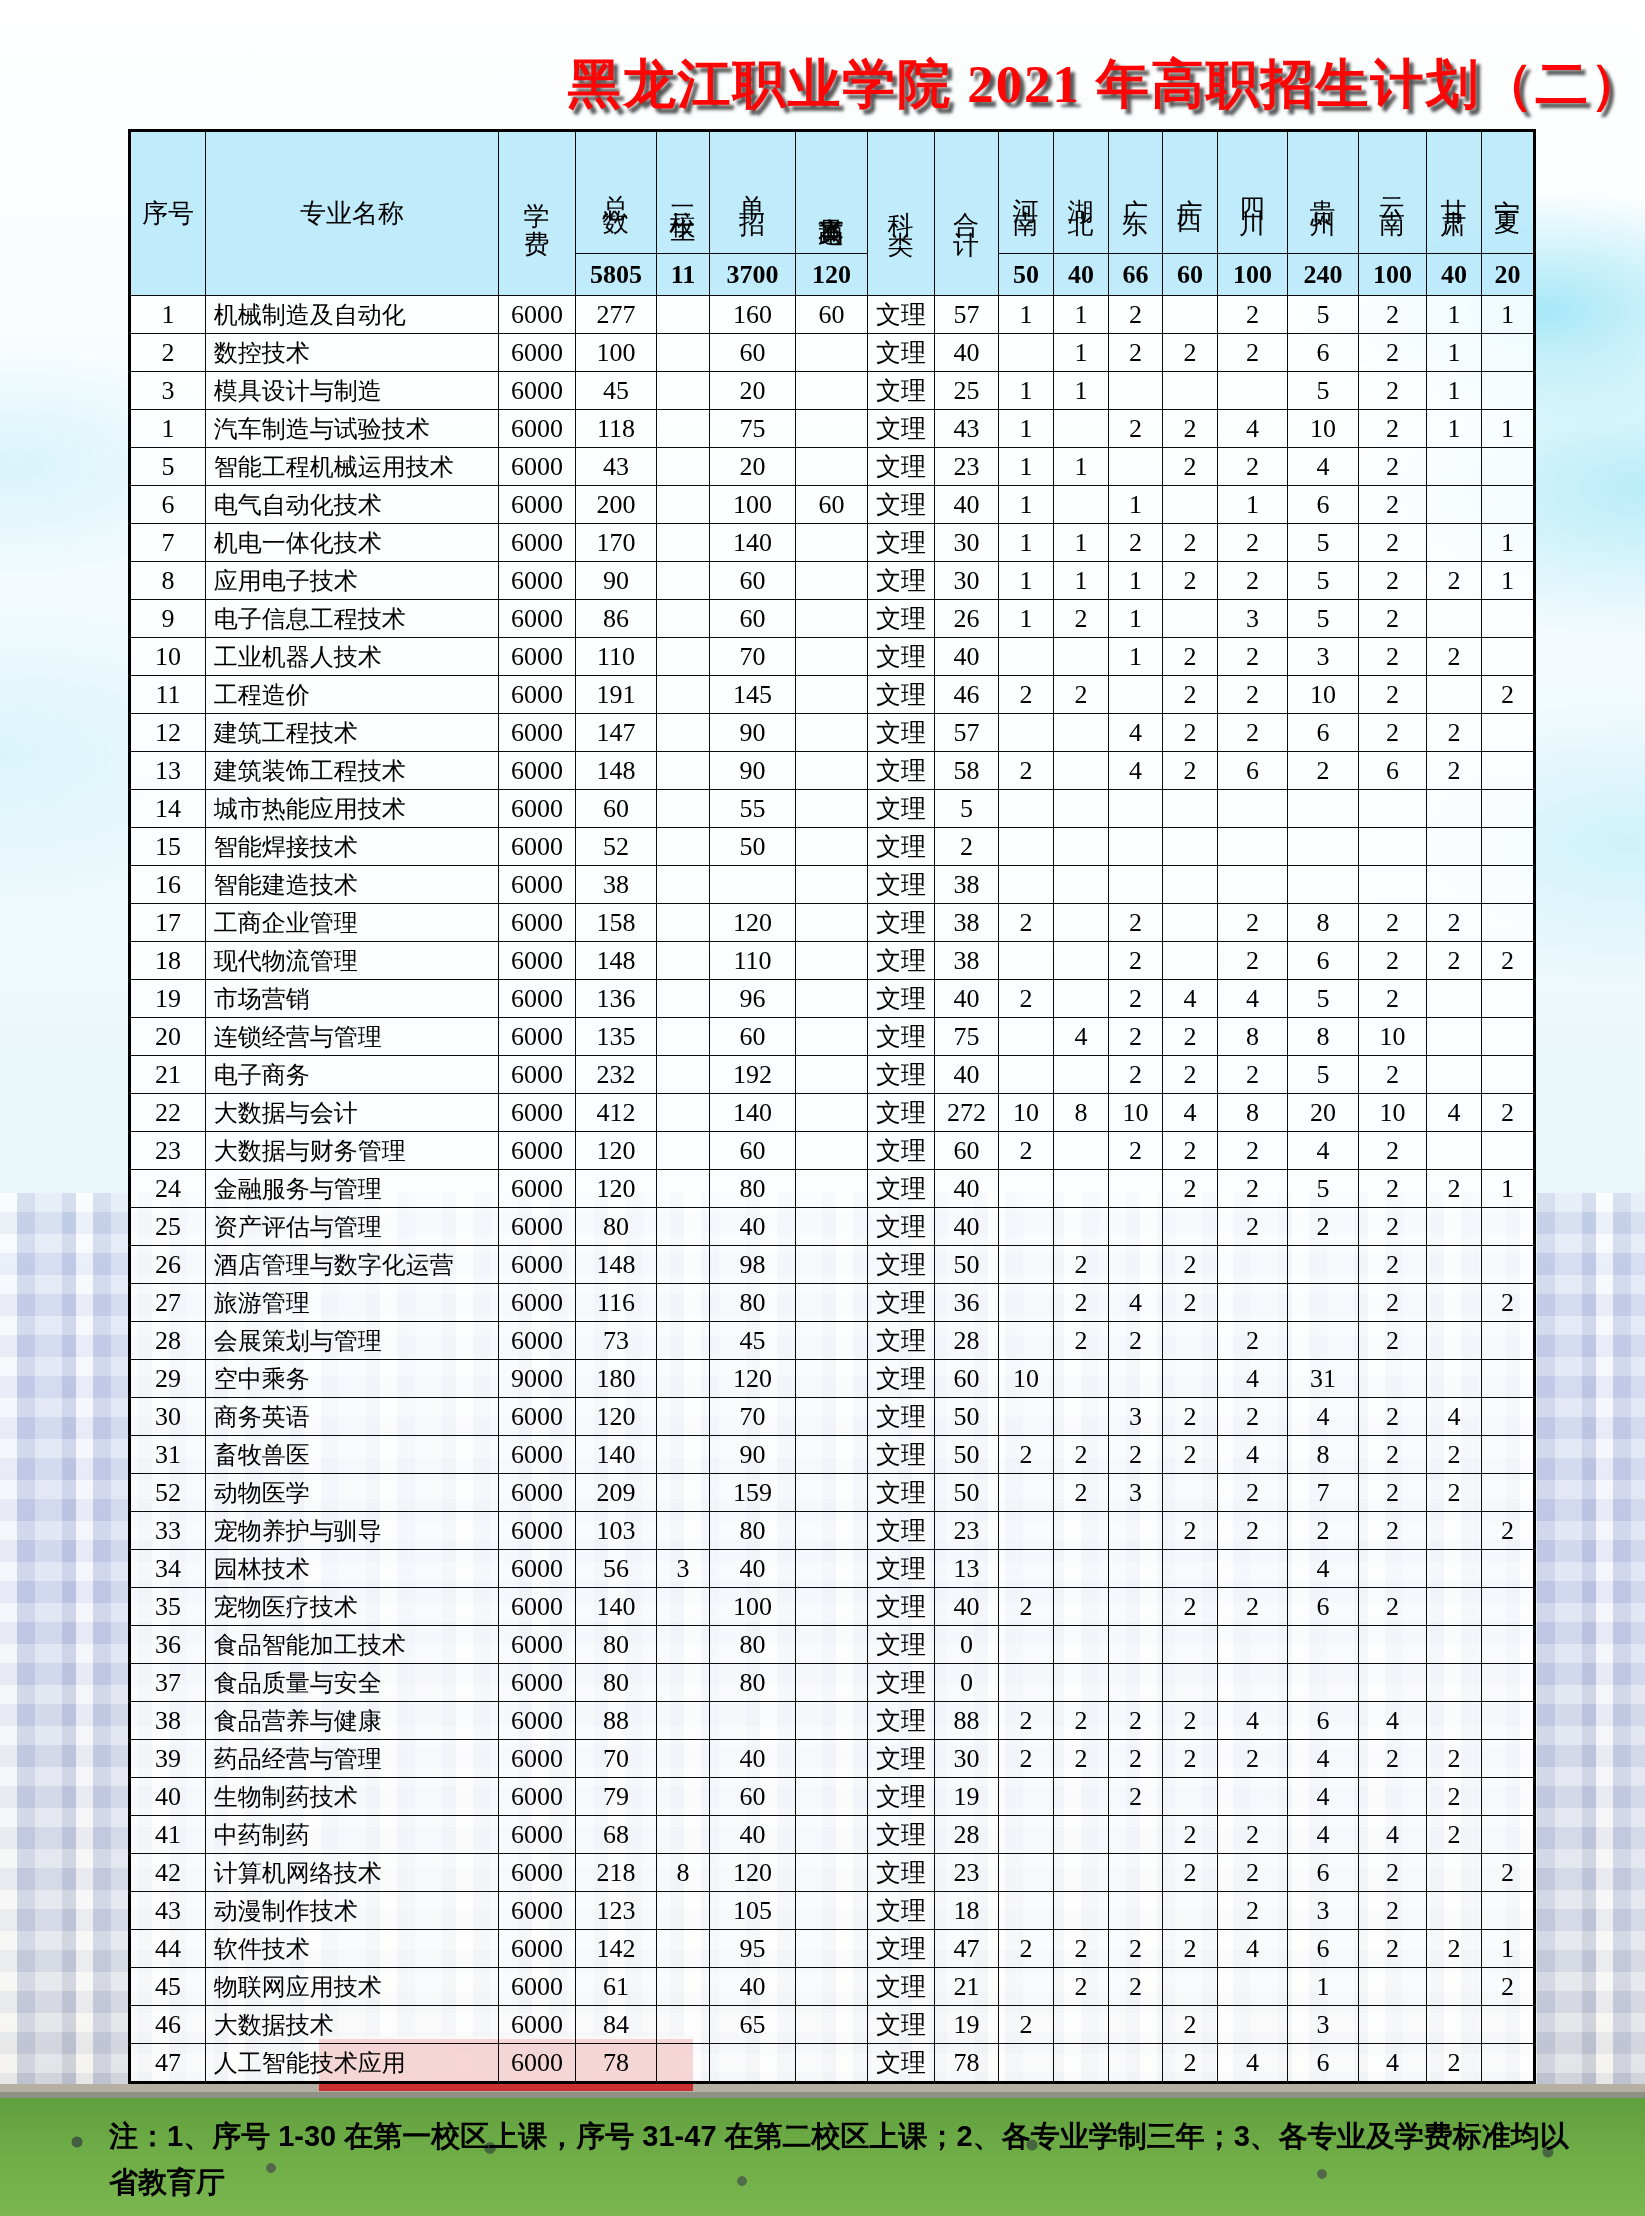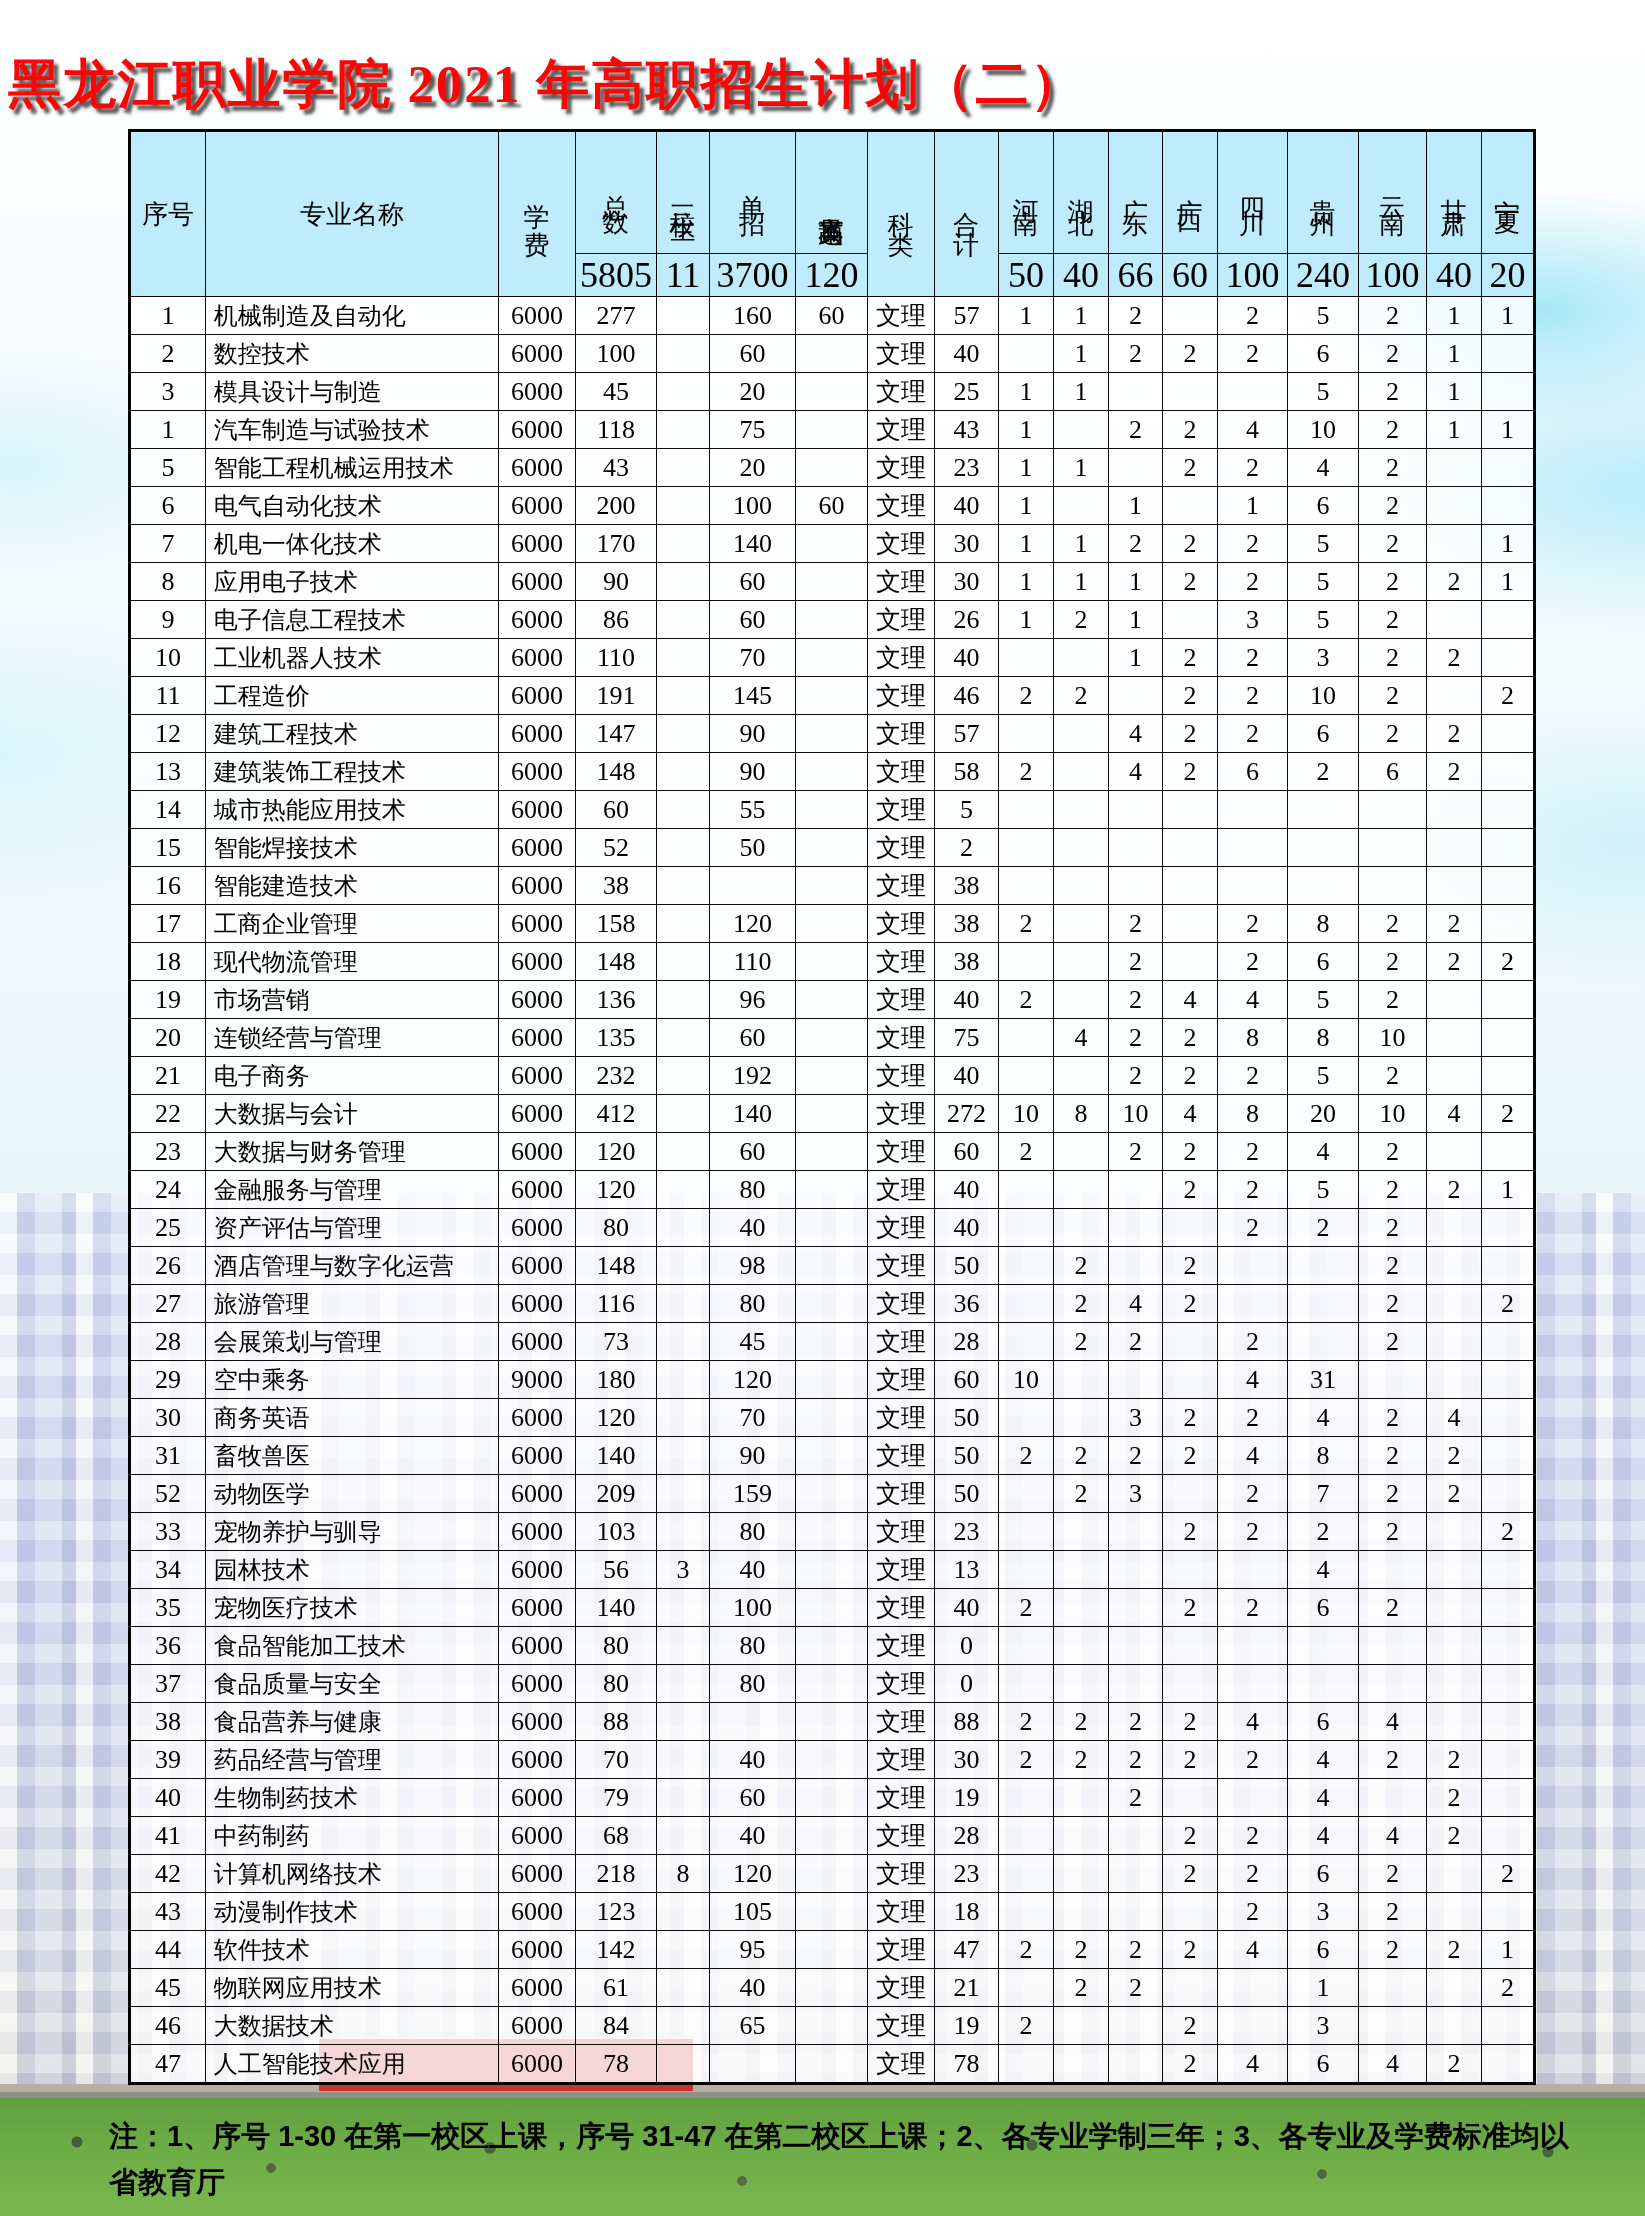--- a/index.html
+++ b/index.html
@@ -28,34 +28,34 @@
       radial-gradient(circle 5.2px at 742px 97px, rgba(45,40,70,.5) 0 4.5px, transparent 5.2px),
       radial-gradient(circle 5.8px at 1032px 61px, rgba(35,30,60,.5) 0 5.2px, transparent 5.8px),
       radial-gradient(circle 5.2px at 1322px 90px, rgba(45,35,70,.5) 0 4.5px, transparent 5.2px),
       radial-gradient(circle 5.8px at 1548px 68px, rgba(35,30,60,.5) 0 5.2px, transparent 5.8px),
       linear-gradient(180deg,#b6b0a2 0 7.7px,#8e9184 7.7px 14px,#5f9e3d 14px,#6cab45 45%,#7cb751 100%);
     background-repeat:repeat-x;}
   .red-banner{position:absolute;left:319px;top:2036px;width:374px;height:52px;z-index:0;
     background:rgba(203,37,37,.92);border-top:3.9px solid rgba(255,255,255,.8);}
 
   
-  .title{position:absolute;top:13px;left:8px;right:0;z-index:2;text-align:left;
+  .title{position:absolute;top:13px;left:16px;right:0;z-index:2;text-align:right;
     font-size:53px;font-weight:900;color:#fe0505;letter-spacing:1.9px;
     text-shadow:4.5px 5.2px 3.2px rgba(45,45,45,.8);
     font-family:"Liberation Serif","DejaVu Serif",serif;}
 
   
   table.plan{position:absolute;left:128px;top:129px;z-index:2;border-collapse:collapse;table-layout:fixed;
     width:1406px;border:3.2px solid #000;}
   .plan th,.plan td{border:1.3px solid #0b0b0b;text-align:center;vertical-align:middle;padding:0;overflow:hidden;}
   .plan tbody td{border-top-width:1.9px;border-bottom-width:1.9px;}
   .plan th{background:rgba(189,234,251,.97);font-weight:400;font-size:26px;color:#000;}
   .hdr1 th{height:121px;}
   .hdr2 td{height:41px;background:rgba(189,234,251,.97);
-    font-family:"Liberation Serif","DejaVu Serif",serif;font-size:36px;}
+    font-family:"Liberation Serif","DejaVu Serif",serif;font-size:26px;font-weight:bold;}
   .plan tbody td{height:37px;background:rgba(255,255,255,.80);font-size:26px;
     font-family:"Liberation Serif","DejaVu Serif",serif;}
   .plan tbody td.c-major{text-align:left;padding-left:7.7px;font-size:24px;
     font-family:"Liberation Sans",sans-serif;}
   .plan tbody td.c-cn{font-size:25px;font-family:"Liberation Sans",sans-serif;}
   .vt{writing-mode:vertical-lr;text-orientation:upright;display:inline-block;line-height:1;letter-spacing:15.5px;}
   .vt-2{letter-spacing:11.6px;}
   .vt-3{letter-spacing:5.2px;}
   .vt-4{letter-spacing:1.3px;}
   .vt-w{letter-spacing:28px;}

